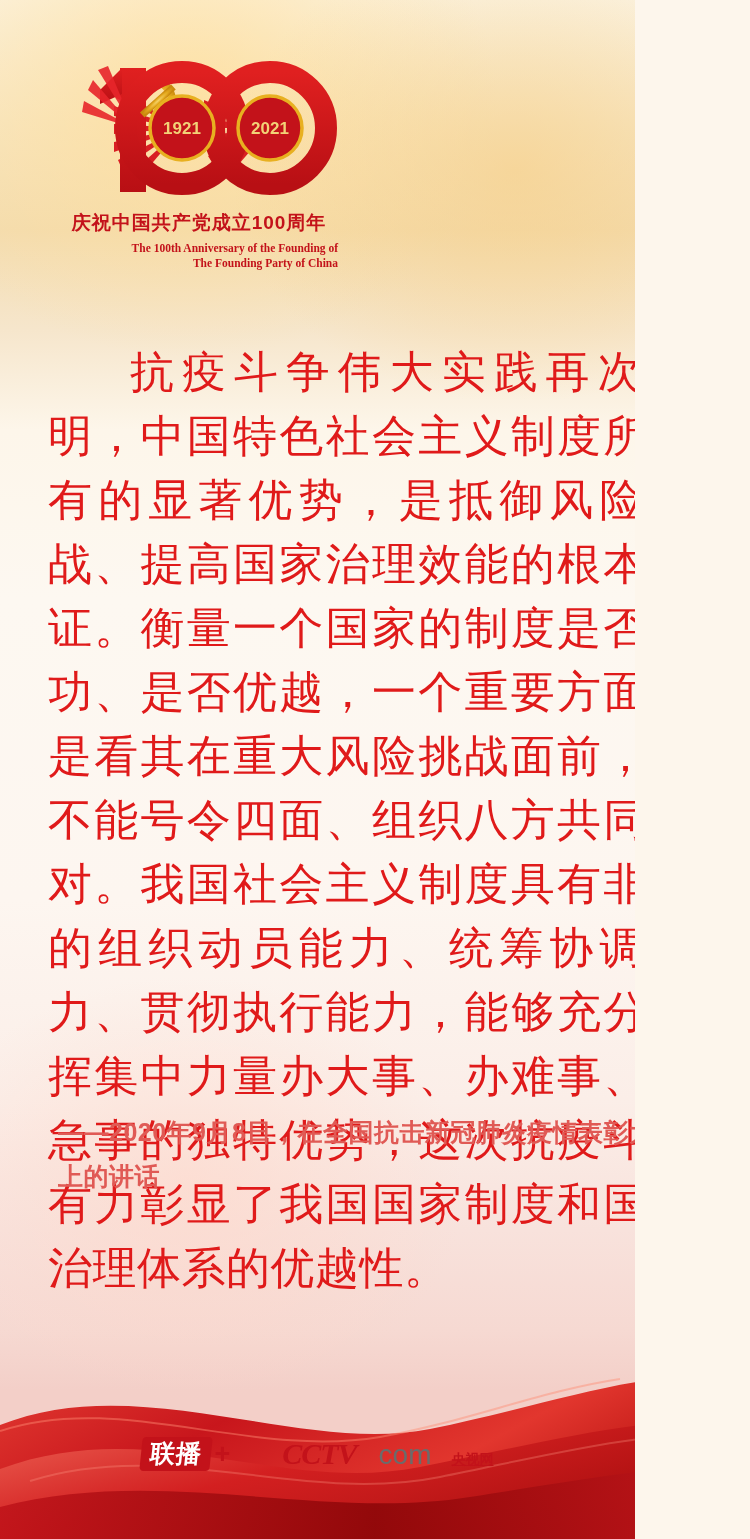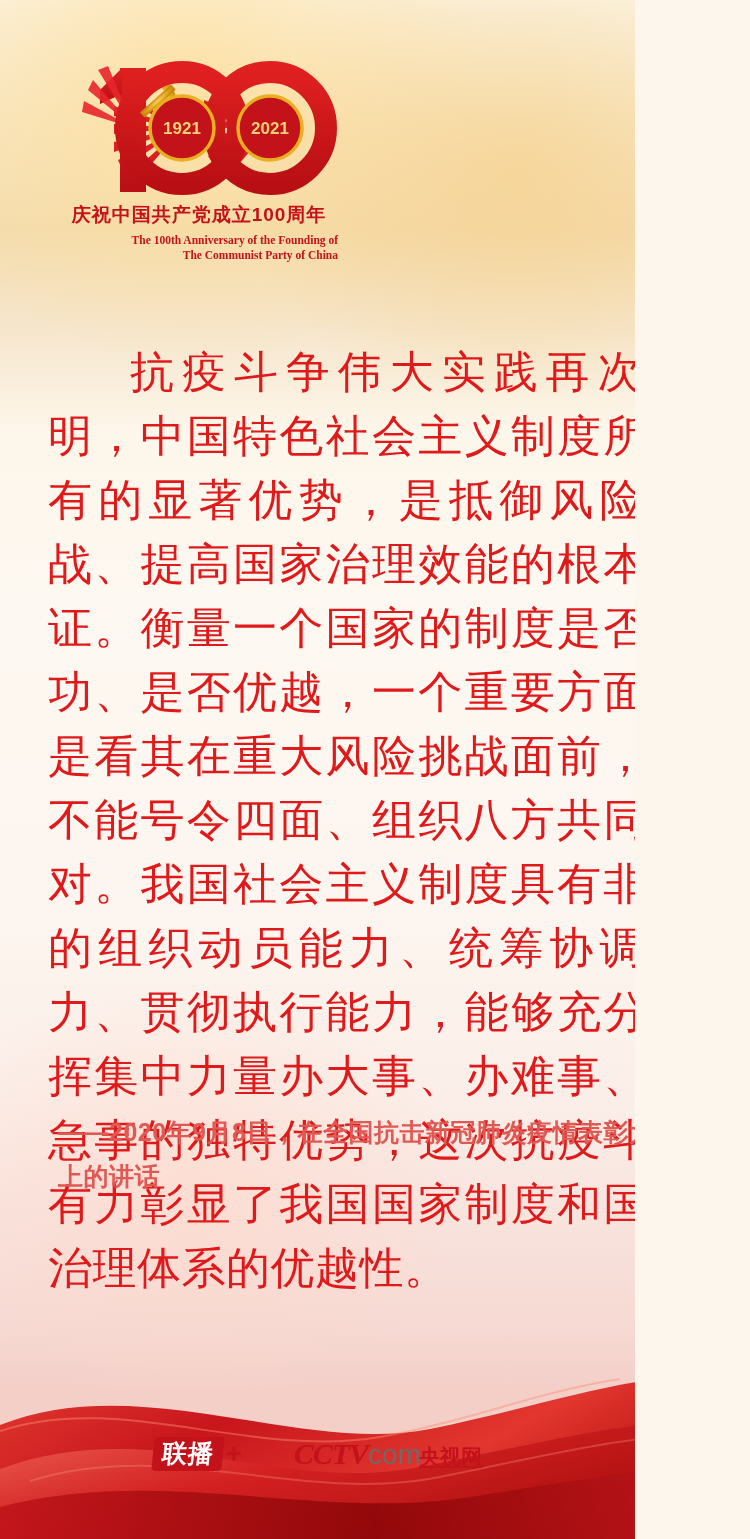--- a/index.html
+++ b/index.html
@@ -77,21 +77,21 @@
     height: 240px;
   }
   .emblem-graphic {
     position: relative;
     width: 290px;
     height: 160px;
   }
   .emblem-graphic svg { display: block; }
 
   .emblem-cn {
-    margin-top: 0;
+    margin-top: 8px;
     text-align: center;
     font-family: "Liberation Sans", "DejaVu Sans", sans-serif;
     font-weight: bold;
     font-size: 19px;
     letter-spacing: 1px;
     color: #c3121a;
     width: 278px;
   }
   .emblem-en {
     margin-top: 5px;
@@ -162,39 +162,39 @@
   }
   .lianbo-plus {
     color: #c3121a;
     font-size: 27px;
     font-weight: bold;
     line-height: 1;
   }
   .logo-cctv {
     display: flex;
     align-items: baseline;
-    gap: 0;
+    gap: 22px;
     color: #c3121a;
   }
   .cctv-mark {
     font-family: "Liberation Serif", "DejaVu Serif", serif;
     font-style: italic;
     font-weight: bold;
     font-size: 30px;
     letter-spacing: -1px;
     line-height: 1;
   }
   .cctv-com {
     font-size: 28px;
     font-weight: normal;
     line-height: 1;
     color: #6b6b6b;
   }
   .cctv-cn {
-    font-size: 21px;
+    font-size: 14px;
     font-weight: bold;
     line-height: 1;
     color: #c3121a;
     margin-left: -2px;
     text-decoration: underline;
   }
 </style>
 </head>
 <body>
 
@@ -266,21 +266,21 @@
 
           <text x="122" y="92" text-anchor="middle" font-family="Liberation Sans, sans-serif" font-size="17" font-weight="bold" fill="#f2d277">1921</text>
           <text x="210" y="92" text-anchor="middle" font-family="Liberation Sans, sans-serif" font-size="17" font-weight="bold" fill="#f2d277">2021</text>
         </g>
       </svg>
     </div>
 
     <div class="emblem-cn">庆祝中国共产党成立100周年</div>
     <div class="emblem-en">
       <div>The 100th Anniversary of the Founding of</div>
-      <div>The Communist Party of China</div>
+      <div>The Founding Party of China</div>
     </div>
   </div>
 
   <div class="quote">抗疫斗争伟大实践再次证明，中国特色社会主义制度所具有的显著优势，是抵御风险挑战、提高国家治理效能的根本保证。衡量一个国家的制度是否成功、是否优越，一个重要方面就是看其在重大风险挑战面前，能不能号令四面、组织八方共同应对。我国社会主义制度具有非凡的组织动员能力、统筹协调能力、贯彻执行能力，能够充分发挥集中力量办大事、办难事、办急事的独特优势，这次抗疫斗争有力彰显了我国国家制度和国家治理体系的优越性。</div>
 
   <div class="attribution">——2020年9月8日，在全国抗击新冠肺炎疫情表彰大会上的讲话</div>
 
   <div class="ribbon-wrap">
     <svg width="750" height="230" viewBox="0 0 750 230" preserveAspectRatio="none">
       <defs>

